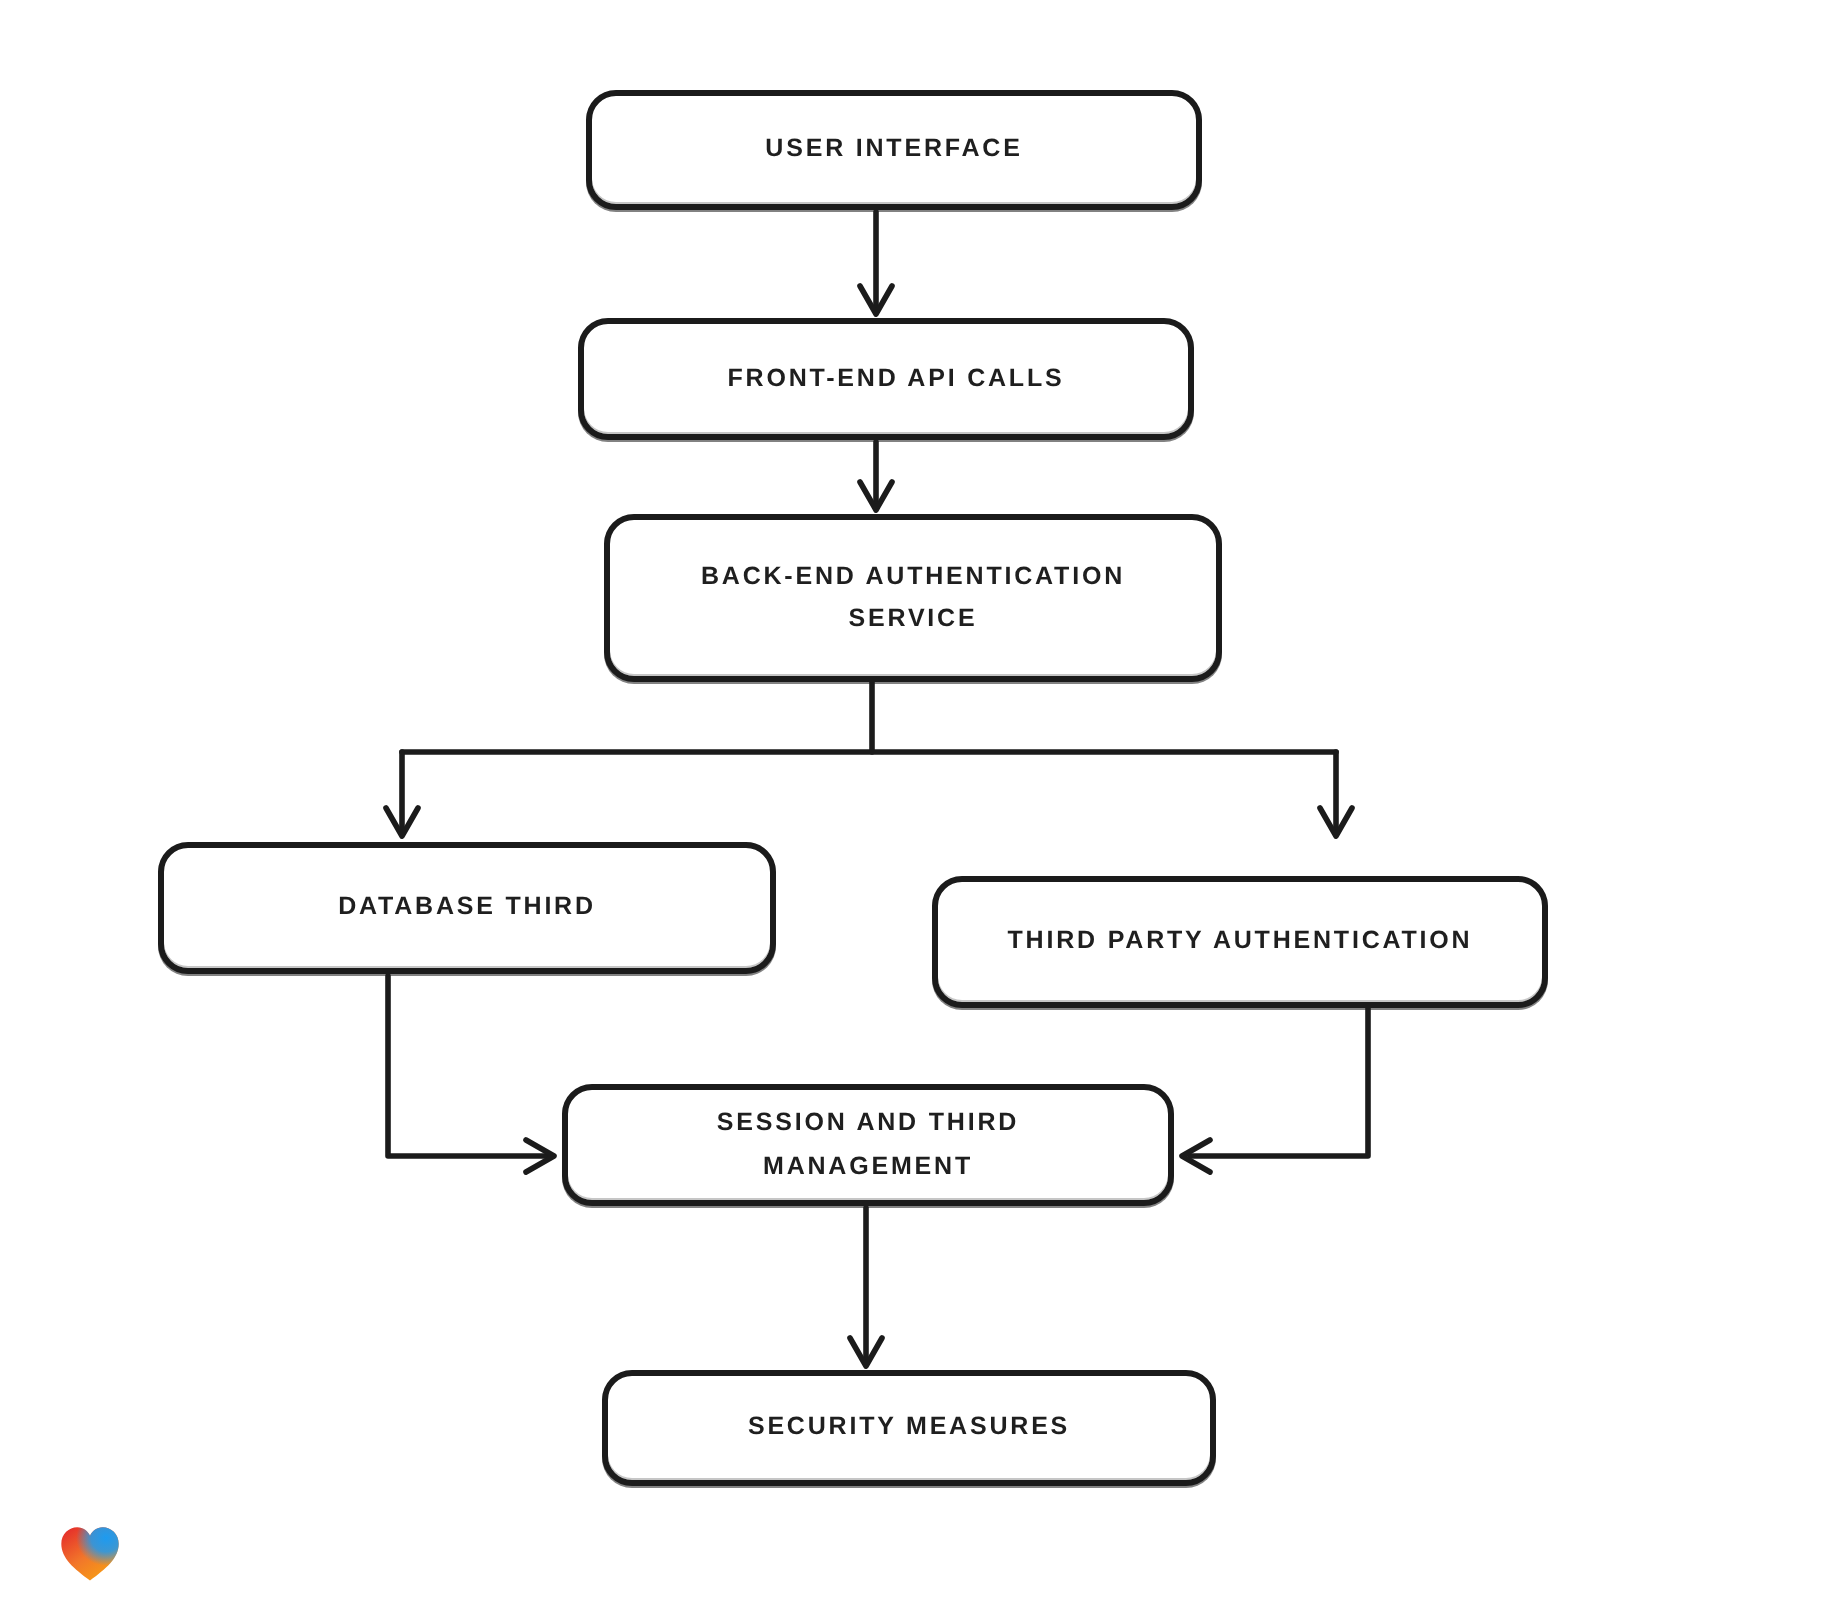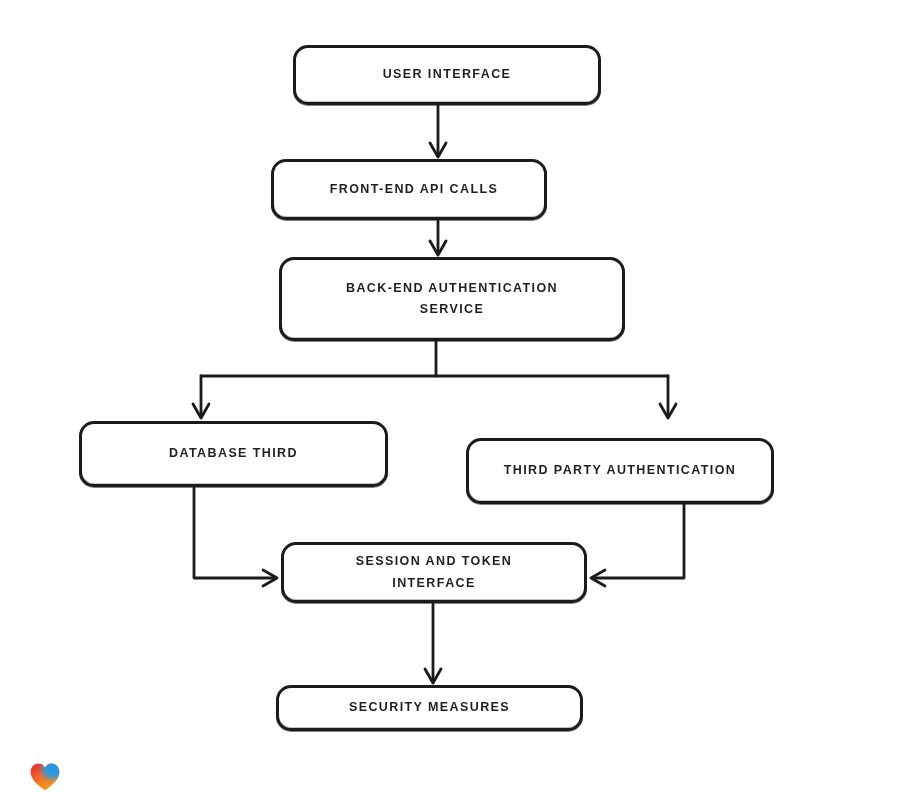--- a/index.html
+++ b/index.html
@@ -35,26 +35,26 @@
     justify-content: center;
     text-align: center;
     color: #1f1f1f;
     font-size: 12.5px;
     font-weight: bold;
     letter-spacing: 1.4px;
     line-height: 1.7;
     padding: 0 30px;
   }
   .node-1 { left: 277px; top:  45px; width: 308px; height: 60px; }
-  .node-2 { left: 255px; top: 159px; width: 276px; height: 61px; padding-left: 40px; }
-  .node-3 { left: 263px; top: 257px; width: 346px; height: 84px; }
+  .node-2 { left: 273px; top: 159px; width: 308px; height: 61px; padding-left: 40px; }
+  .node-3 { left: 286px; top: 257px; width: 309px; height: 84px; }
   .node-4 { left:  63px; top: 421px; width: 309px; height: 66px; }
   .node-5 { left: 450px; top: 438px; width: 308px; height: 66px; padding: 0 28px; }
   .node-6 { left: 265px; top: 542px; width: 306px; height: 61px; padding: 0 46px; }
-  .node-7 { left: 260px; top: 685px; width: 307px; height: 46px; }
+  .node-7 { left: 285px; top: 685px; width: 307px; height: 58px; }
   .badge {
     position: absolute;
     left: 12px;
     top: 760px;
     width: 34px;
     height: 34px;
     cursor: pointer;
   }
   .badge svg { display: block; width: 100%; height: 100%; }
 </style>
@@ -114,21 +114,21 @@
 
   <div class="node node-4">
     <span>DATABASE THIRD</span>
   </div>
 
   <div class="node node-5">
     <span>THIRD PARTY AUTHENTICATION</span>
   </div>
 
   <div class="node node-6">
-    <span>SESSION AND TOKEN INTERFACE</span>
+    <span>SESSION AND THIRD MANAGEMENT</span>
   </div>
 
   <div class="node node-7">
     <span>SECURITY MEASURES</span>
   </div>
 
   <div class="badge">
     <span>
       <svg viewBox="0 0 32 32" xmlns="http://www.w3.org/2000/svg">
         <defs>

